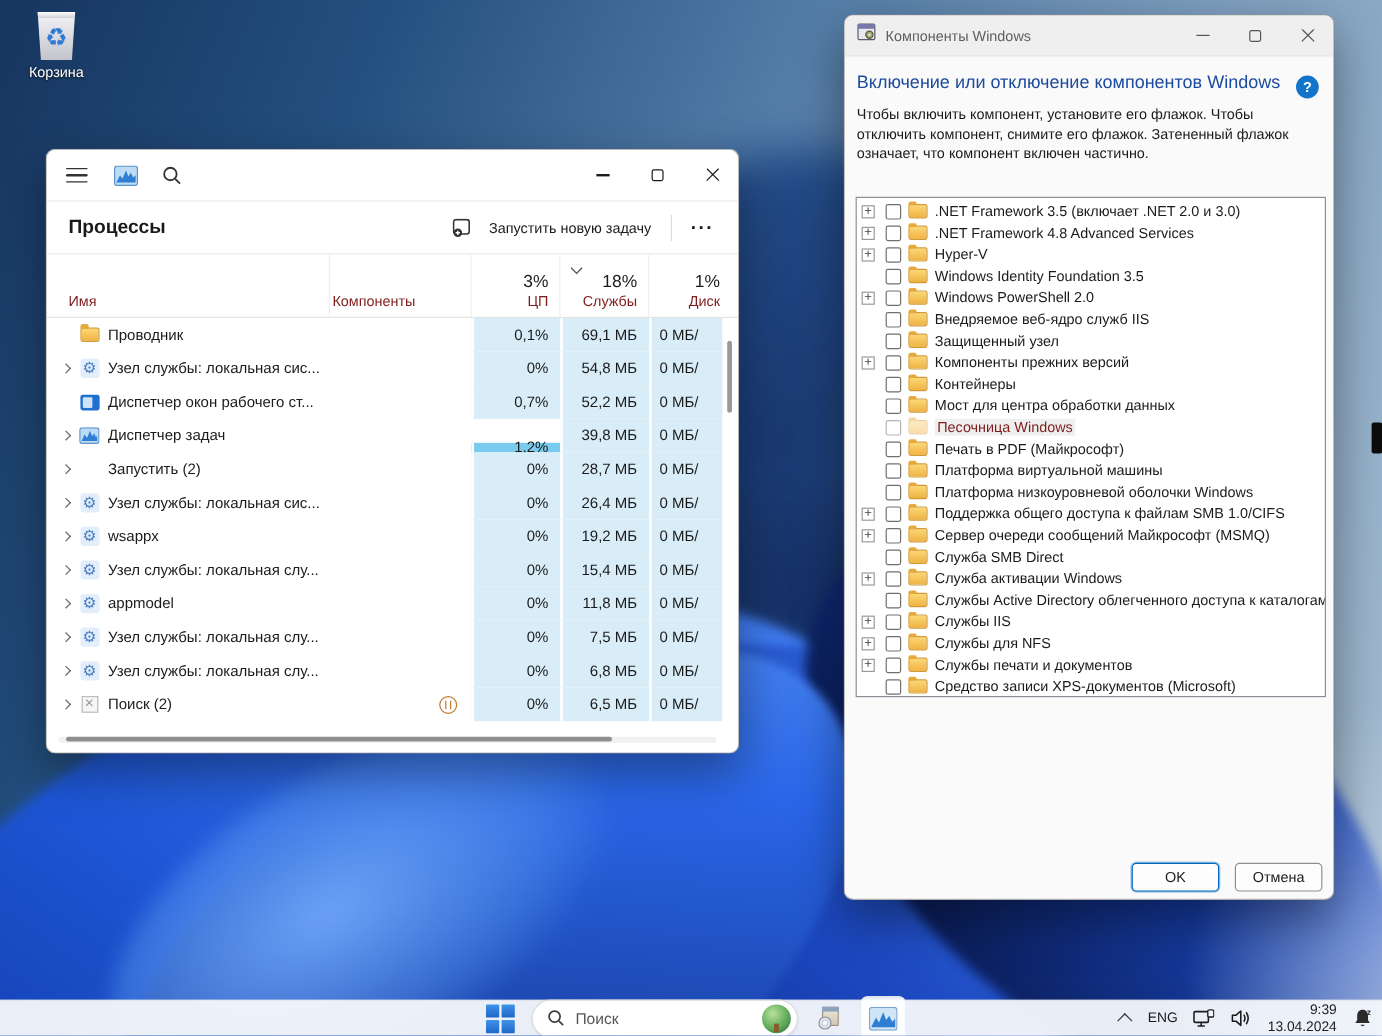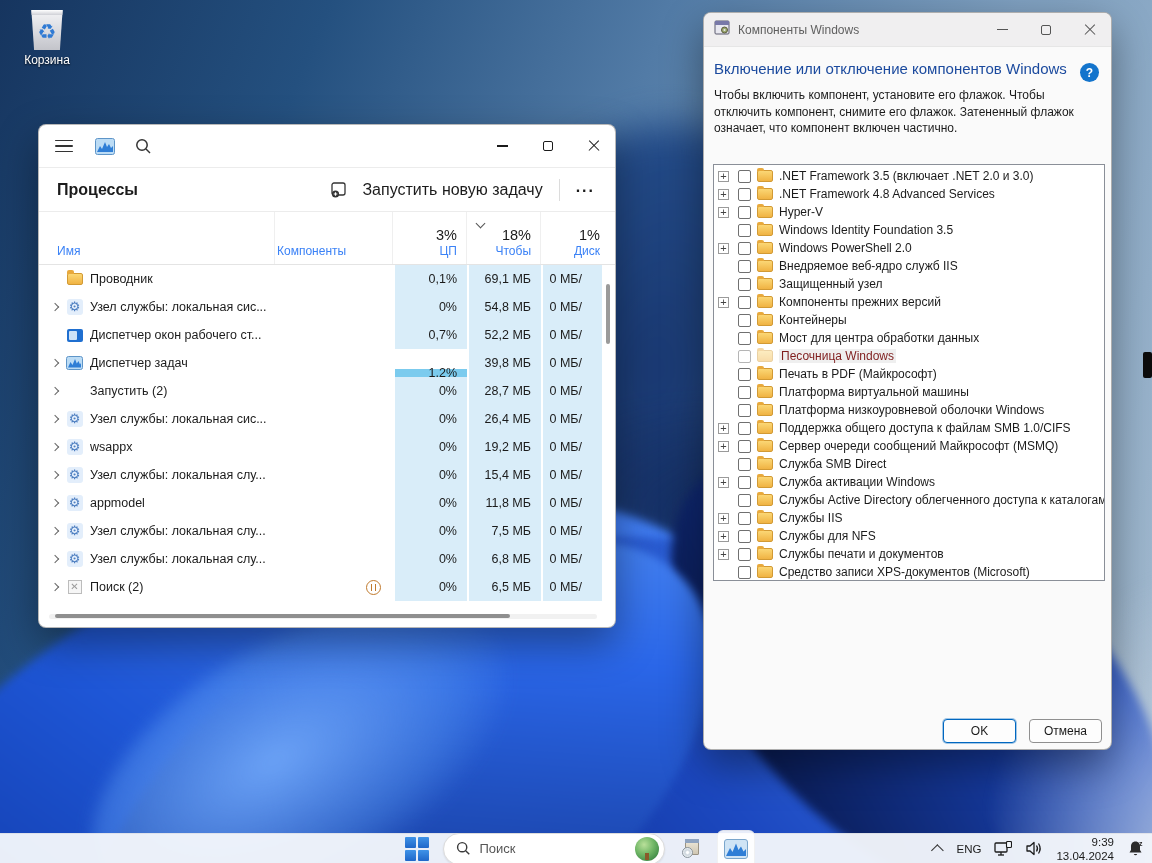--- a/index.html
+++ b/index.html
@@ -53,31 +53,31 @@
   .tm-titlebar { height:42px; display:flex; align-items:center; padding:0 6px 0 16px; }
   .hamburger { width:18px; display:flex; flex-direction:column; gap:4px; margin-right:22px; }
   .hamburger span { height:1.6px; background:#333; border-radius:1px; }
   .tm-app-icon { margin-right:20px; display:flex; }
   .tm-search-btn { display:flex; }
   .tm-caption-controls { margin-left:auto; display:flex; gap:16px; align-items:center; }
   .tm-pagehead { height:44px; display:flex; align-items:center; padding:0 10px 0 18px;
     border-top:1px solid #ececec;justify-content:flex-end; }
   .tm-title { font-size:16px; font-weight:bold; }
   .run-task-btn { margin-left:auto; display:flex; align-items:center; gap:15px; padding:6px 10px;
-    border-radius:4px; font-size:16px; }
+    border-radius:4px; font-size:12px; }
   .tm-sep { width:1px; height:22px; background:#dcdcdc; margin:0 6px; }
   .more-btn { padding:2px 10px 8px; font-size:16px; letter-spacing:2px; font-weight:bold; }
   .tm-colhead { display:flex; height:54px; border-top:1px solid #ececec; border-bottom:1px solid #e4e4e4; }
   .tm-colhead .hcell { display:flex; flex-direction:column; justify-content:flex-end; padding-bottom:6px; border-right:1px solid #efefef; }
   .hc-name { width:236px; padding-left:18px; }
   .hc-status { width:118px; padding-left:2px; }
   .hc-num { width:74px; align-items:flex-end; padding-right:9px; position:relative; }
   .hc-disk { width:61px; align-items:flex-end; padding-right:2px; border-right:none!important; }
   .h-val { font-size:14.5px; color:#1b1b1b; }
-  .h-lab { font-size:12px; color:#3b82f6; margin-top:1px; }
+  .h-lab { font-size:12px; color:#7f1d1d; margin-top:1px; }
   .sort-chev { position:absolute; top:8px; left:10px; width:7px; height:7px;
     border-left:1.4px solid #555; border-bottom:1.4px solid #555; transform:rotate(-45deg); }
   .tm-rows { position:relative; }
   .tm-row { display:flex; height:28px; align-items:stretch; }
   .c-name { width:236px; display:flex; align-items:center; padding-left:8px; overflow:hidden; white-space:nowrap; }
   .c-status { width:118px; display:flex; align-items:center; justify-content:flex-end; padding-right:12px; }
   .c-num { width:74px; display:flex; align-items:center; justify-content:flex-end;
     padding-right:10px; background:#d9edf9; border-left:2px solid #fff; }
   .c-num.hl { background:#7bcbee;margin-top:20px; }
   .c-disk { width:61px; padding-right:20px; overflow:hidden; }
@@ -241,21 +241,21 @@
       <div class="hcell hc-status">
         <span class="h-lab">Компоненты</span>
       </div>
       <div class="hcell hc-num">
         <span class="h-val">3%</span>
         <span class="h-lab">ЦП</span>
       </div>
       <div class="hcell hc-num">
         <span class="sort-chev"></span>
         <span class="h-val">18%</span>
-        <span class="h-lab">Чтобы</span>
+        <span class="h-lab">Службы</span>
       </div>
       <div class="hcell hc-num hc-disk">
         <span class="h-val">1%</span>
         <span class="h-lab">Диск</span>
       </div>
     </div>
 
     <div class="tm-rows">
         <div class="tm-row">
           <div class="c-name">

